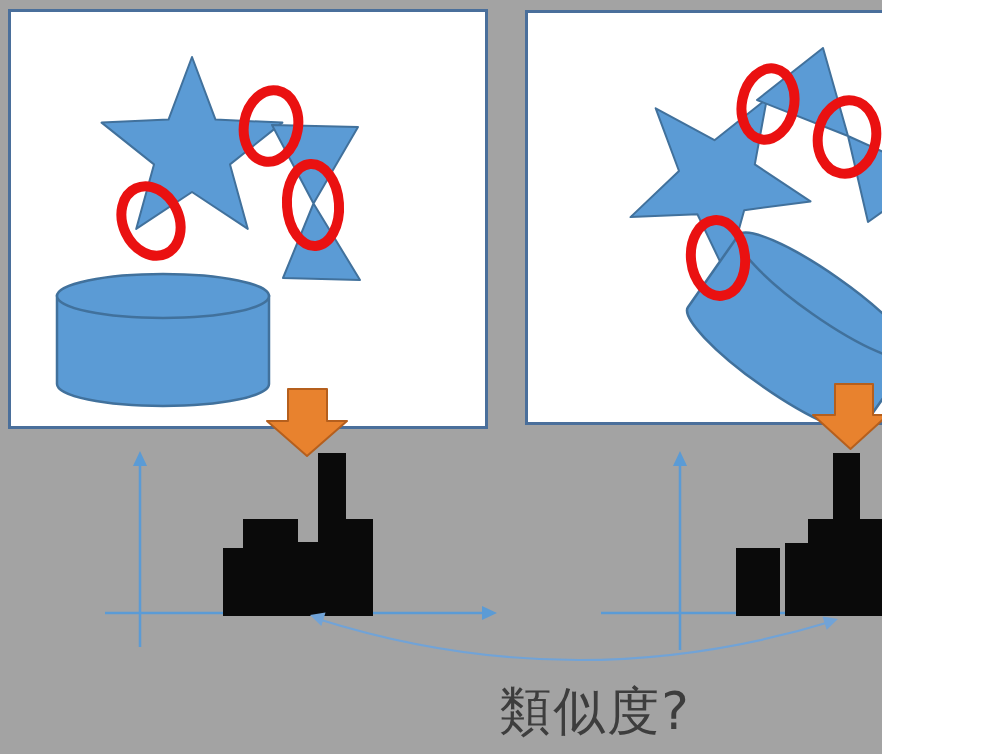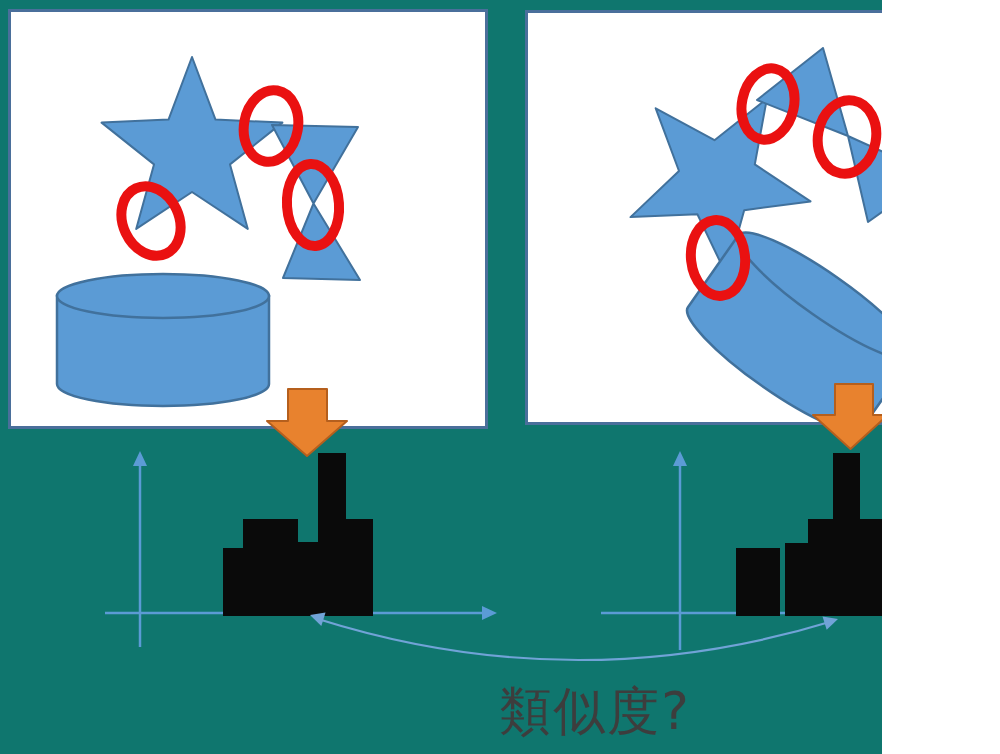--- a/index.html
+++ b/index.html
@@ -1,16 +1,16 @@
 <!DOCTYPE html>
 <html><head>
 <meta charset="utf-8">
 <style>
   html,body{margin:0;padding:0;background:#ffffff;}
-  .stage{position:relative;width:882px;height:754px;background:#0f766e;overflow:hidden;
+  .stage{position:relative;width:882px;height:754px;background:#a3a3a3;overflow:hidden;
          font-family:"DejaVu Sans","Liberation Sans",sans-serif;}
   svg{display:block;}
   text{font-family:"DejaVu Sans","Liberation Sans",sans-serif;}
 </style>
 </head>
 <body>
 
 <div class="stage">
 <svg width="1000" height="754" viewBox="0 0 1000 754">
 

